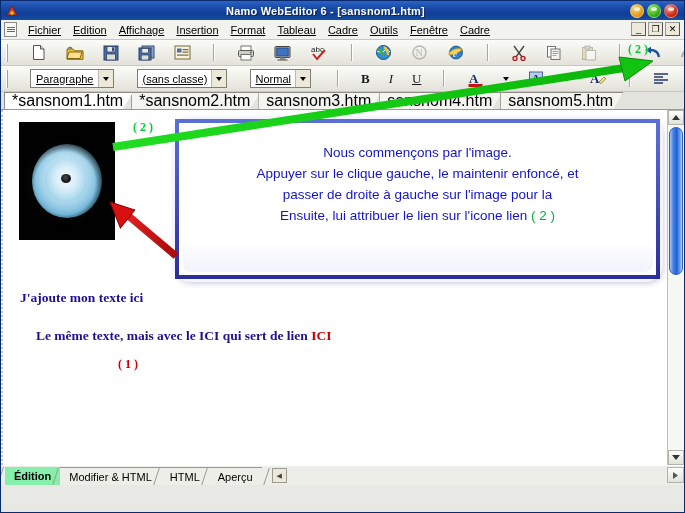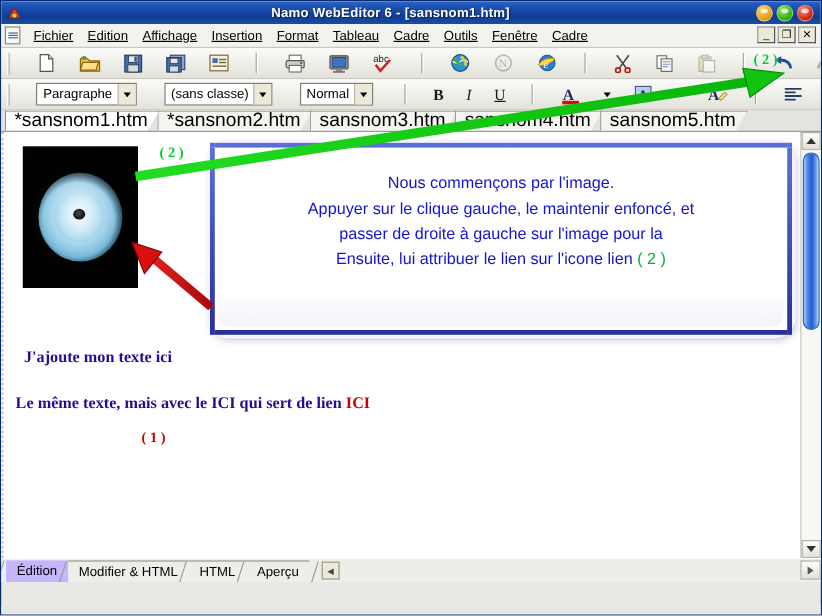--- a/index.html
+++ b/index.html
@@ -135,21 +135,21 @@
     background: #ffffff;
     border: 1px solid #7f7f76;
     display: flex; align-items: center;
     margin-right: 4px;
     position: relative;
   }
   .combo .ctext {
     font-size: 11px; color: #000;
     padding: 0 4px 0 5px;
     flex: 1;
-    white-space: nowrap; overflow: hidden;
+    white-space: nowrap; overflow: hidden; text-decoration: underline;
   }
   .combo .carrow {
     width: 15px; height: 17px;
     background: #ece9d8;
     border-left: 1px solid #b8b8b0;
     display: flex; align-items: center; justify-content: center;
   }
   .combo .carrow i {
     display:block;
     width:0;height:0;
@@ -315,21 +315,21 @@
 
   .doc-text {
     position: absolute;
     font-family: "Liberation Serif", serif;
     font-weight: bold;
     color: #201090;
     font-size: 13.5px;
     white-space: nowrap;
   }
   .doc-text.t1 { left: 17px; top: 180px; }
-  .doc-text.t2 { left: 10px; top: 218px; }
+  .doc-text.t2 { left: 33px; top: 218px; }
   .ici-link { color: #cc0000; }
 
   
   .overlay { position:absolute; inset:0; pointer-events:none; }
 
   .note-g {
     position: absolute;
     color: #00cc33;
     font-size: 12px;
     font-weight: bold;
@@ -369,22 +369,22 @@
     content:""; position:absolute; left:-5px; top:0; bottom:0; width:7px;
     border-left:1px solid #9a9a92;
     transform: skewX(-18deg);
   }
   .vtab::after {
     content:""; position:absolute; right:-5px; top:0; bottom:0; width:7px;
     border-right:1px solid #9a9a92;
     transform: skewX(-18deg);
   }
   .vtab.active {
-    font-weight: normal;
-    background: #c4b5fd;
+    font-weight: bold;
+    background: #86efac;
     border-top: none;
   }
   .vt-spin {
     margin-left: 10px;
     width: 15px; height: 15px;
     border: 1px solid #9a9a92;
     background: #ece9d8;
     display:flex;align-items:center;justify-content:center;
     font-size: 7px; color:#444;
   }

